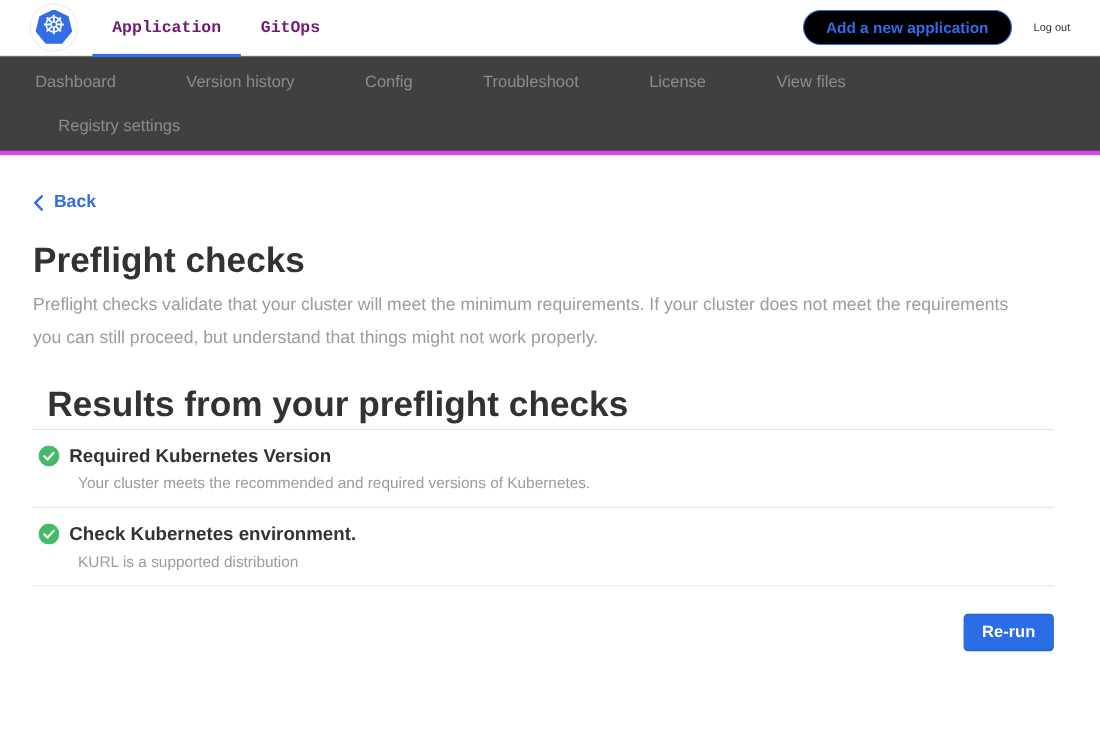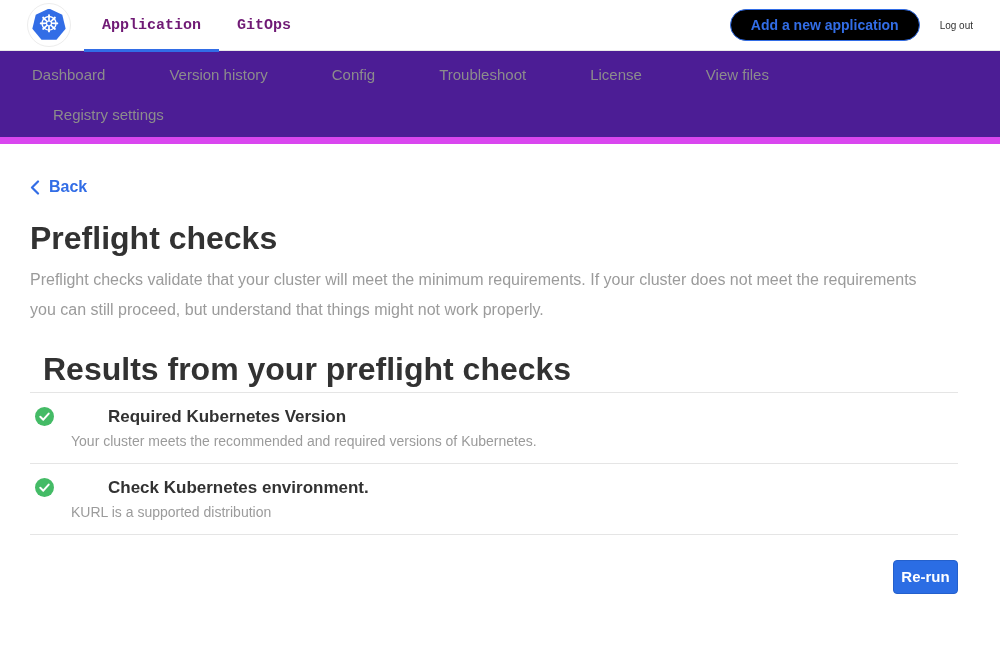--- a/index.html
+++ b/index.html
@@ -61,22 +61,22 @@
     font-size: 14px; font-weight: 700;
     cursor: pointer;
   }
   .logout {
     margin-left: 20px; margin-right: 27px;
     font-size: 10px; color: #323232; cursor: pointer;
   }
 
   
   .subnav {
-    background: #4c1d95;
-    border-bottom: 7px solid #d946ef;
+    background: #404040;
+    border-bottom: 4px solid #d946ef;
     padding: 14px 0 12px 32px;
   }
   .subnav-row { display: flex; }
   .subnav-row + .subnav-row { margin-top: 20px; padding-left: 21px; }
   .subnav-item {
     font-size: 15px; color: #8c8c8c;
     margin-right: 64px;
     line-height: 20px;
     cursor: pointer;
     white-space: nowrap;
@@ -106,36 +106,36 @@
     font-size: 32px; font-weight: 700; color: #323232;
     line-height: 28px;
     margin-left: 13px;
   }
   .checks { margin-top: 9px; border-bottom: 1px solid #e5e5e5; }
   .check-row {
     border-top: 1px solid #e5e5e5;
     padding: 14px 0 12px 0;
     height: 71px;
   }
-  .check-head { display: flex; align-items: center; gap: 45px; }
+  .check-head { display: flex; align-items: center; }
   .check-head svg { flex: 0 0 auto; margin-left: 5px; }
   .check-title {
     margin-left: 9px;
     font-size: 17px; font-weight: 700; color: #323232;
     line-height: 20px;
   }
   .check-msg {
     margin-top: 6px;
     padding-left: 41px;
     font-size: 14px; color: #9b9b9b;
     line-height: 17px;
   }
   .actions { margin-top: 25px; display: flex; justify-content: flex-end; }
   .rerun-btn {
-    width: 65px; height: 34px;
+    width: 82px; height: 34px;
     background: #2b6de4;
     border: 1px solid #2460cc;
     border-radius: 4px;
     color: #ffffff;
     font-family: "Liberation Sans", sans-serif;
     font-size: 15px; font-weight: 700;
     cursor: pointer;
   }
 </style>
 </head>

